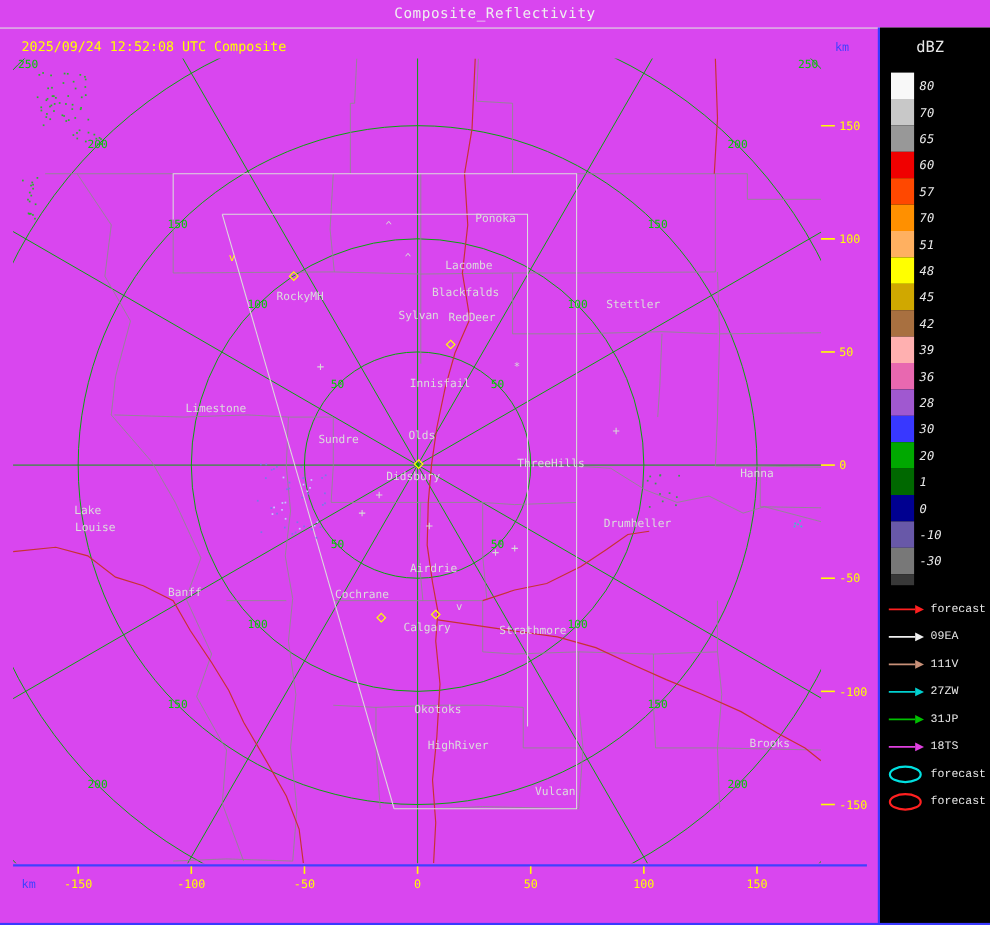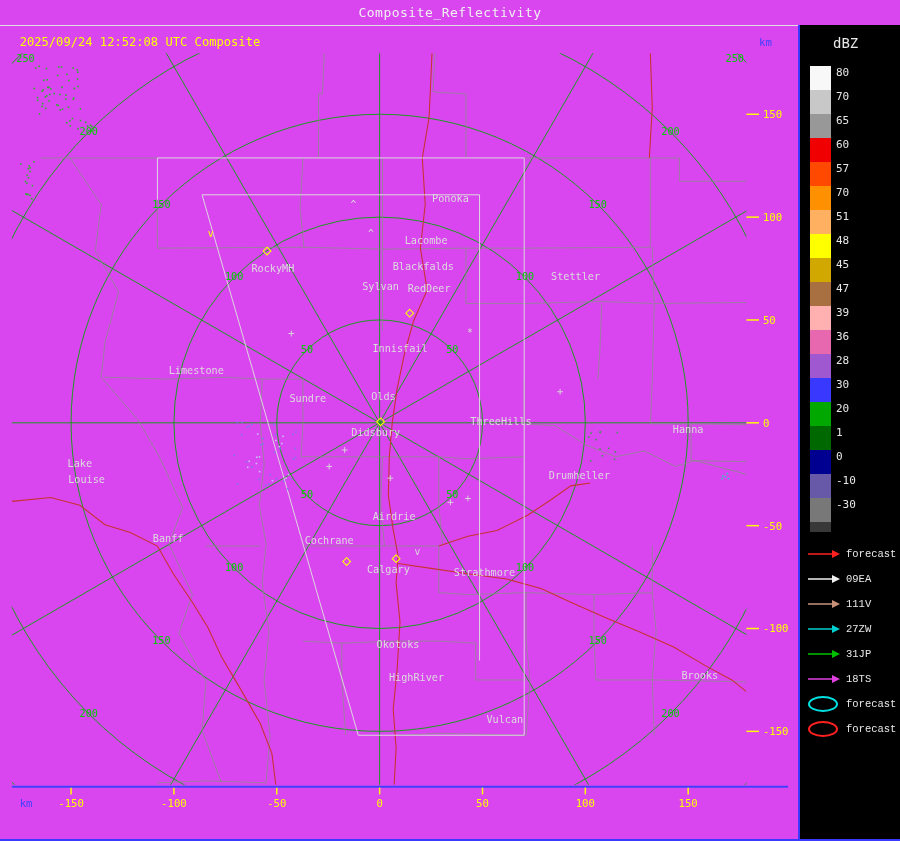--- a/index.html
+++ b/index.html
@@ -9,21 +9,21 @@
        border-bottom:1px solid #e0e0e0;display:flex;align-items:center;justify-content:center;
        color:#f0f0f0;font-size:13px;letter-spacing:.5px;}
   .map-region{position:absolute;top:25px;left:0;width:800px;height:816px;}
   svg text{font-family:"DejaVu Sans Mono",monospace;}
   .county{stroke:var(--county-gray);fill:none;stroke-width:.8;}
   .road{stroke:var(--road-red);fill:none;stroke-width:1.1;}
   .coverage{stroke:var(--coverage-white);fill:none;stroke-width:1;}
   .sidebar{position:absolute;top:25px;left:800px;width:100px;height:816px;background:#000;}
   .dbz{position:absolute;top:10px;left:33px;color:#e8e8e8;font-size:14px;}
   #scale{position:absolute;top:41px;left:10px;}
-  .scale-row{display:flex;height:24px;}
+  .scale-row{display:flex;align-items:center;height:24px;font-style:italic;}
   .scale-row.stub,.scale-row.stub .swatch{height:10px;}
   .swatch{width:21px;height:24px;}
   .scale-label{margin-left:5px;color:#e8e8e8;font-size:11px;}
   #tracks{position:absolute;top:516px;left:6px;}
   .track-row{display:flex;align-items:center;height:25px;font-family:Liberation Mono, monospace;}
   .track-label{margin-left:4px;color:#e8e8e8;font-size:10.5px;}
   .vdivider{position:absolute;top:25px;left:798px;width:2px;height:816px;background:#3a3aff;}
   .bottom-border{position:absolute;top:839px;left:0;width:900px;height:2px;background:#3a3aff;}
 </style>
 </head>
@@ -399,21 +399,21 @@
         <div class="scale-row">
           <div class="swatch" style="background: rgb(255, 255, 0);"></div>
           <span class="scale-label">48</span>
         </div>
         <div class="scale-row">
           <div class="swatch" style="background: rgb(208, 168, 0);"></div>
           <span class="scale-label">45</span>
         </div>
         <div class="scale-row">
           <div class="swatch" style="background: rgb(168, 112, 64);"></div>
-          <span class="scale-label">47</span>
+          <span class="scale-label">42</span>
         </div>
         <div class="scale-row">
           <div class="swatch" style="background: rgb(255, 176, 176);"></div>
           <span class="scale-label">39</span>
         </div>
         <div class="scale-row">
           <div class="swatch" style="background: rgb(232, 104, 176);"></div>
           <span class="scale-label">36</span>
         </div>
         <div class="scale-row">

